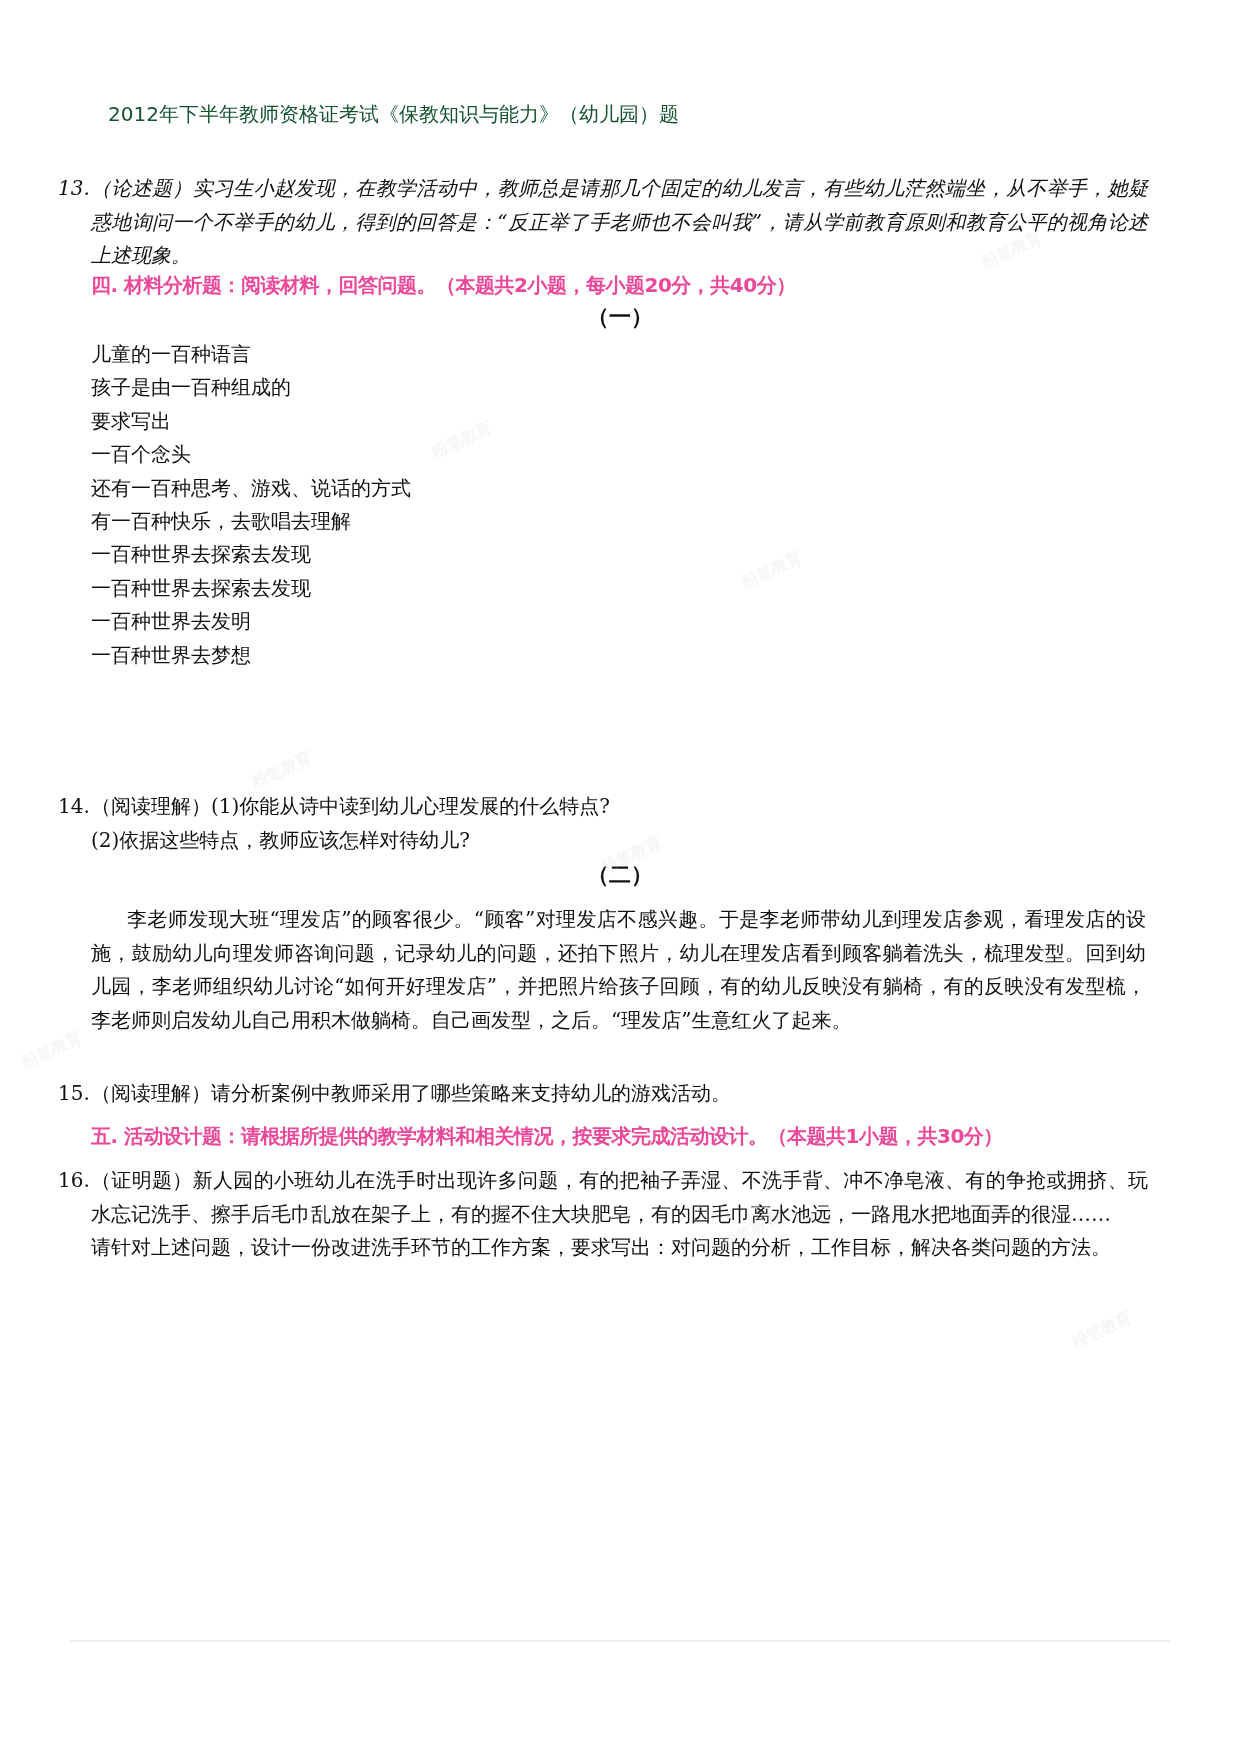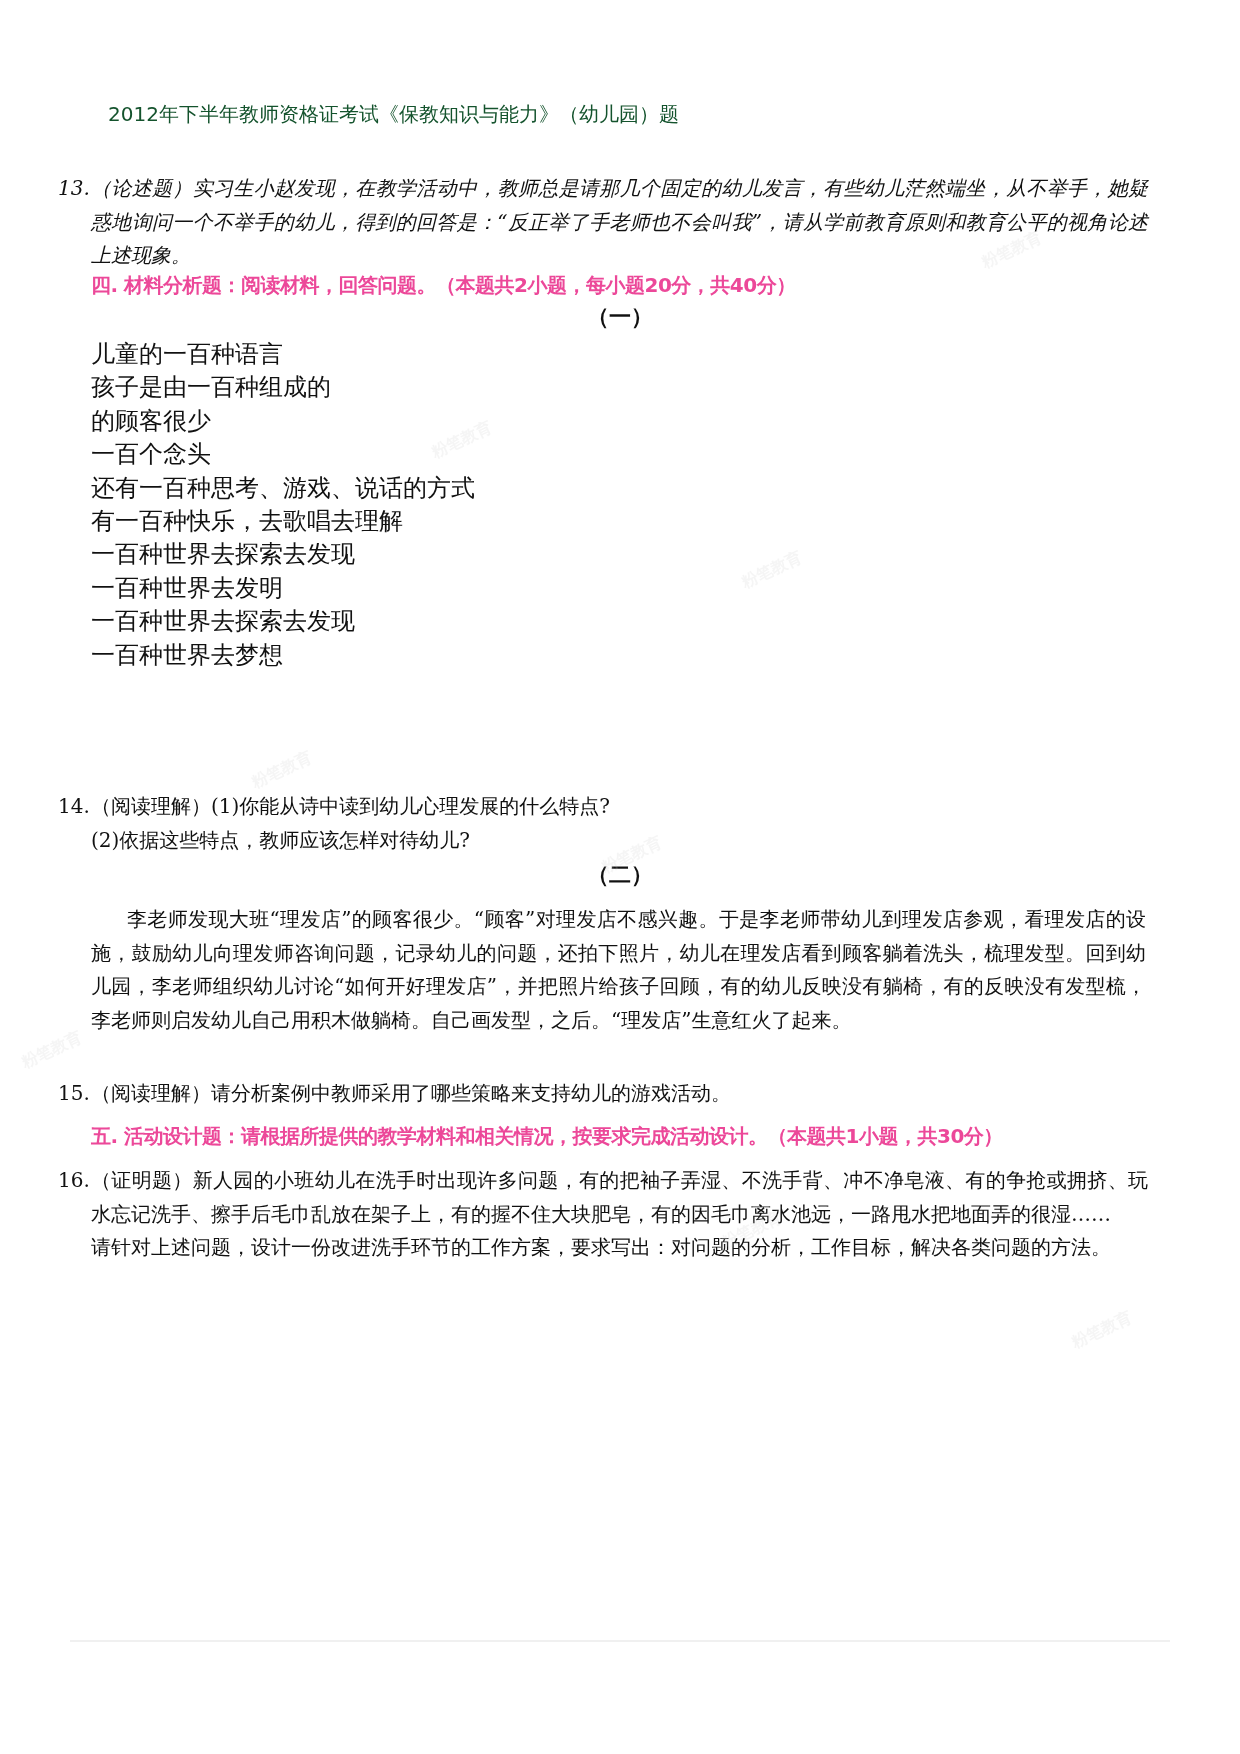--- a/index.html
+++ b/index.html
@@ -49,21 +49,21 @@
       text-align: center;
       font-family: "DejaVu Sans", "Liberation Sans", sans-serif;
       font-weight: bold;
       font-size: 22px;
       color: #111111;
     }
     .poem {
       position: absolute;
       left: 91px;
       top: 380px;
-      font-size: 24px;
+      font-size: 20px;
       line-height: 33.4px;
     }
     .poem-line {
       display: block;
       white-space: nowrap;
     }
     .para {
       position: absolute;
       left: 91px;
       width: 1055px;
@@ -115,27 +115,27 @@
   <span class="txt">（论述题）实习生小赵发现，在教学活动中，教师总是请那几个固定的幼儿发言，有些幼儿茫然端坐，从不举手，她疑惑地询问一个不举手的幼儿，得到的回答是：“反正举了手老师也不会叫我”，请从学前教育原则和教育公平的视角论述上述现象。</span>
 </div>
 
 <div class="section-heading" style="top:272px;">四. 材料分析题：阅读材料，回答问题。（本题共2小题，每小题20分，共40分）</div>
 
 <div class="subsection" style="top:302px;">（一）</div>
 
 <div class="poem" style="top:338px;">
   <span class="poem-line">儿童的一百种语言</span>
   <span class="poem-line">孩子是由一百种组成的</span>
-  <span class="poem-line">的顾客很少</span>
+  <span class="poem-line">要求写出</span>
   <span class="poem-line">一百个念头</span>
   <span class="poem-line">还有一百种思考、游戏、说话的方式</span>
   <span class="poem-line">有一百种快乐，去歌唱去理解</span>
   <span class="poem-line">一百种世界去探索去发现</span>
+  <span class="poem-line">一百种世界去探索去发现</span>
   <span class="poem-line">一百种世界去发明</span>
-  <span class="poem-line">一百种世界去探索去发现</span>
   <span class="poem-line">一百种世界去梦想</span>
 </div>
 
 <div class="block" style="top:790px;">
   <div class="hang">
     <span class="num">14.</span>
     <span class="txt">（阅读理解）(1)你能从诗中读到幼儿心理发展的什么特点?</span>
   </div>
   <span class="sub-line">(2)依据这些特点，教师应该怎样对待幼儿?</span>
 </div>

